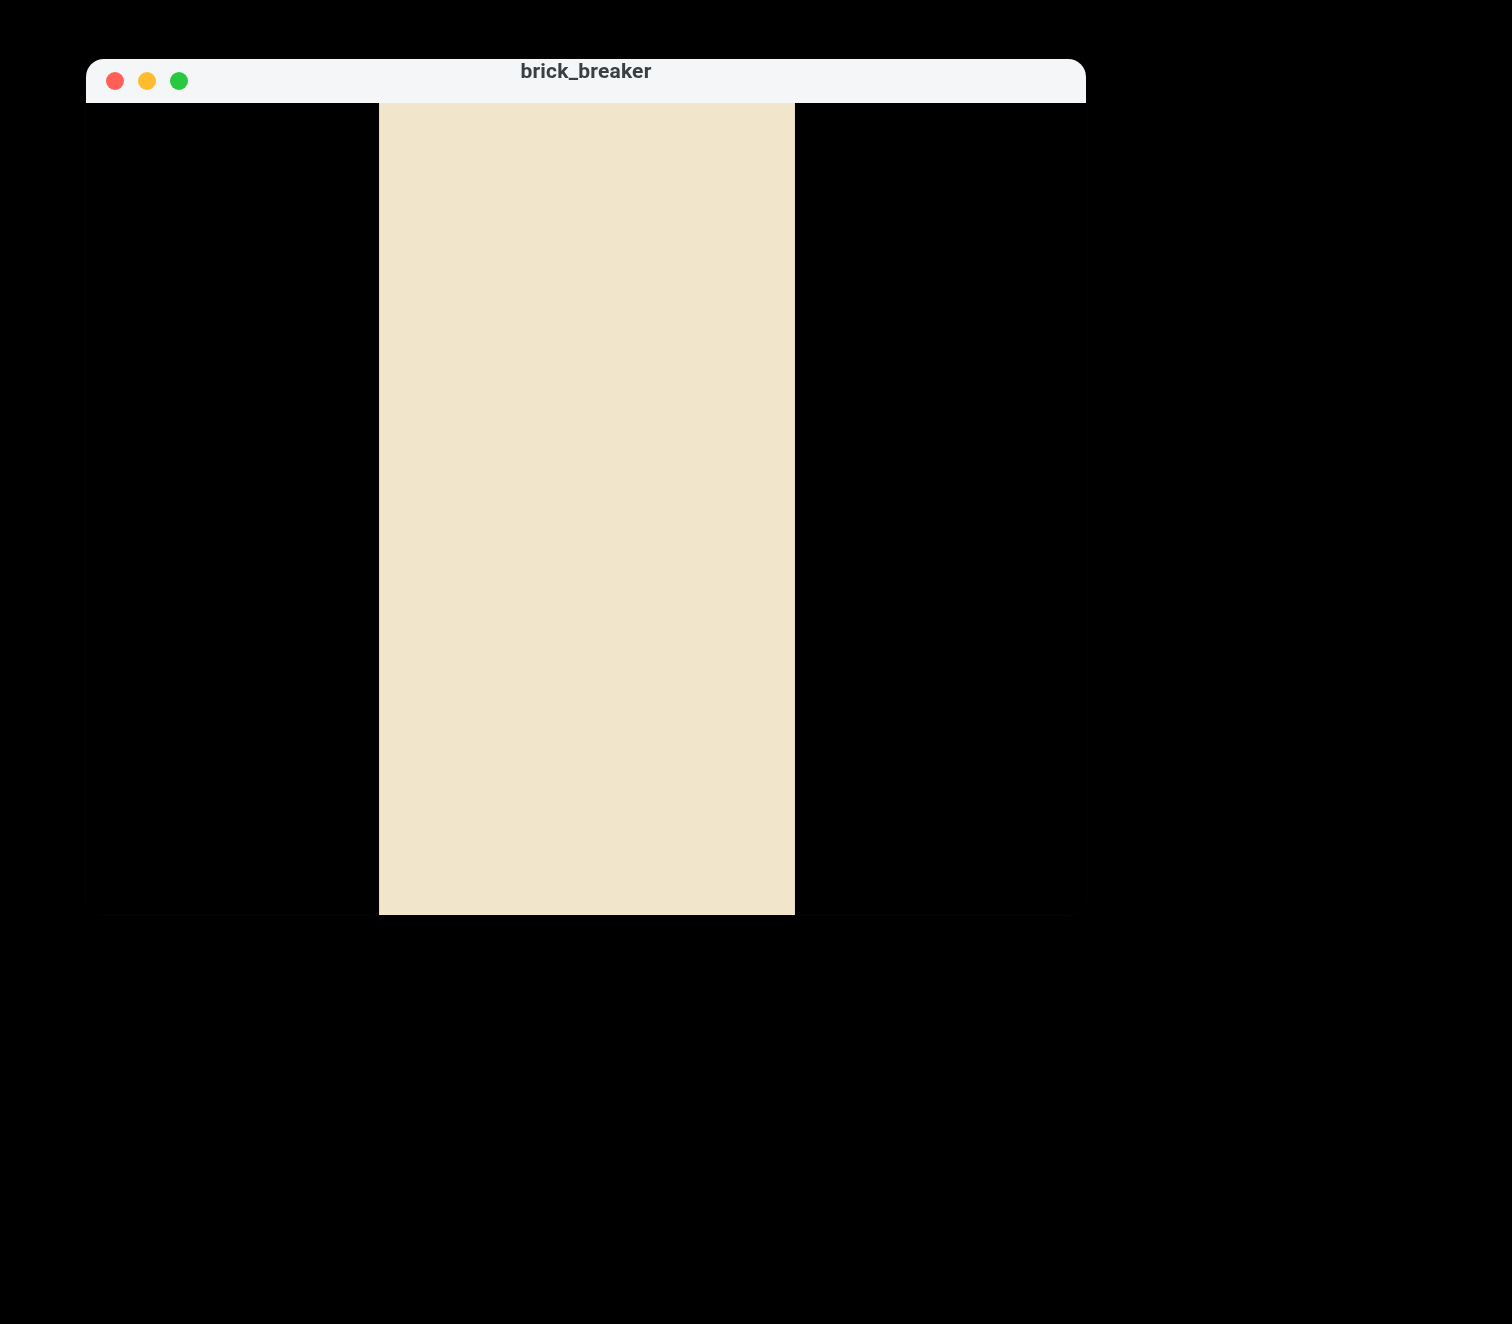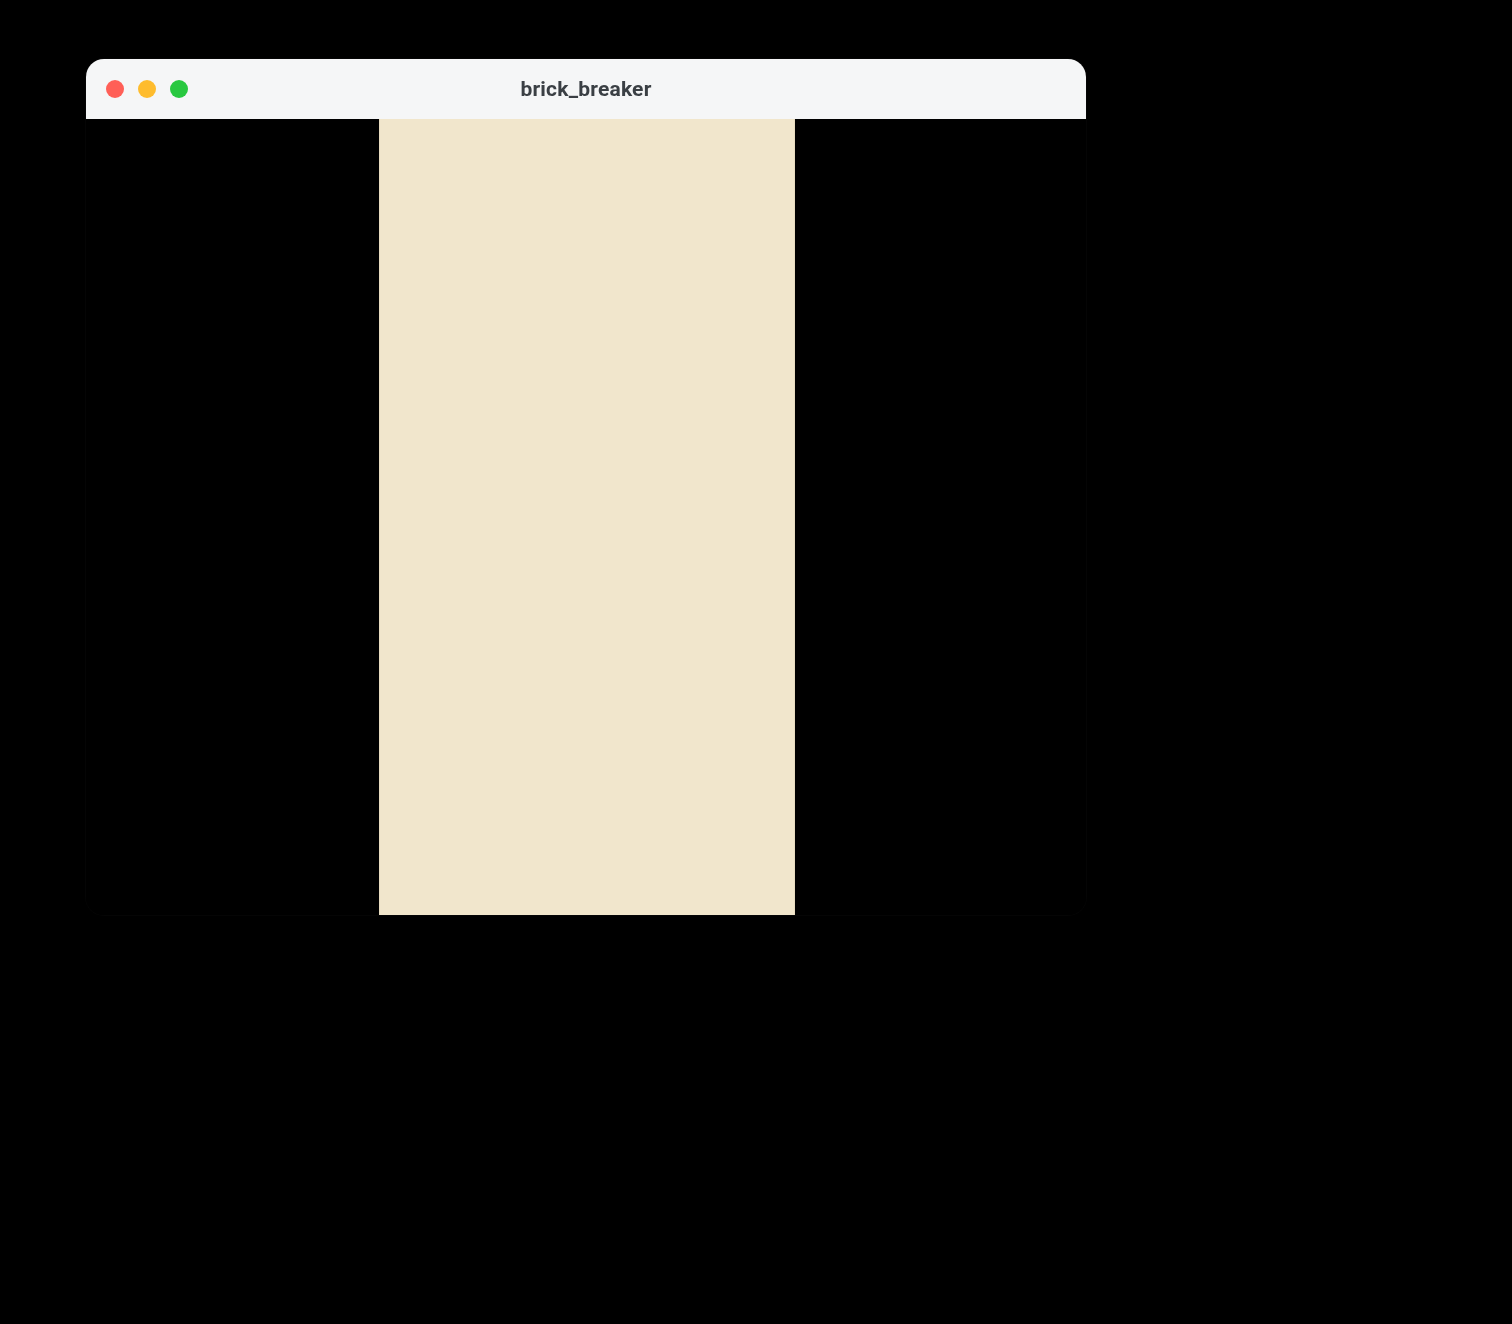--- a/index.html
+++ b/index.html
@@ -20,24 +20,24 @@
       left: 86px;
       top: 59px;
       width: 1000px;
       height: 856px;
       background: #000000;
       border-radius: 18px;
       overflow: hidden;
       box-shadow: 0 0 0 1px rgba(255,255,255,0.02);
     }
     .titlebar {
-      height: 60px;
+      height: 44px;
       background: #f5f6f7;
       display: flex;
-      align-items: center;
+      align-items: flex-start;
       position: relative;
     }
     .traffic-lights {
       display: flex;
       align-items: center;
       gap: 14px;
       padding-left: 20px;
       position: absolute;
       left: 0;
       top: 0;

